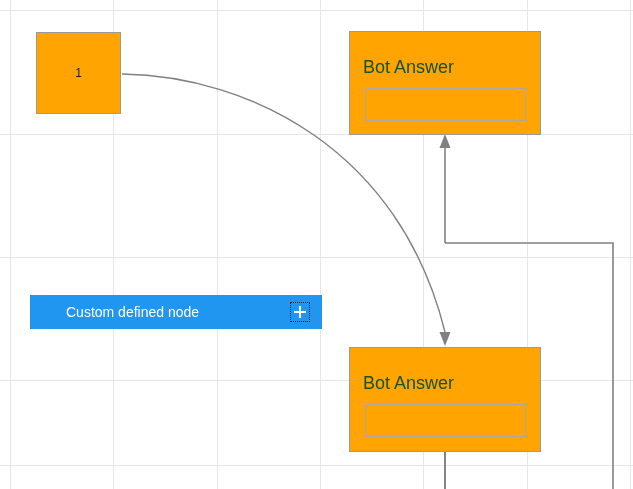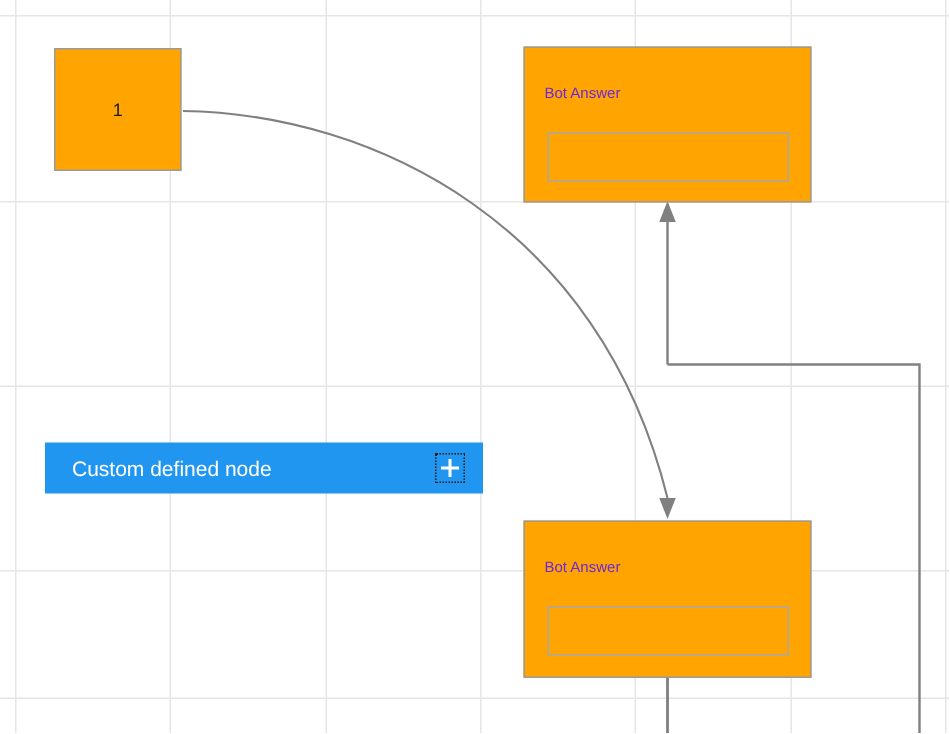--- a/index.html
+++ b/index.html
@@ -53,22 +53,22 @@
   }
   .node-simple-label {
     font-size: 12px;
     color: #1a1a1a;
     line-height: 1;
   }
   .node-title {
     position: absolute;
     left: 13px;
     top: 26px;
-    font-size: 10px;
-    color: #6d28d9;
+    font-size: 18px;
+    color: #14532d;
     line-height: 1;
     white-space: nowrap;
   }
   .node-slot {
     position: absolute;
     box-sizing: border-box;
     left: 15px;
     top: 56px;
     width: 161px;
     height: 33px;
@@ -80,21 +80,21 @@
   #palette-item {
     position: absolute;
     left: 30px;
     top: 295px;
     width: 292px;
     height: 34px;
     background: #2196F0;
     display: flex;
     align-items: center;
     box-sizing: border-box;
-    padding-left: 18px;
+    padding-left: 36px;
     padding-right: 12px;
   }
   #palette-item-label {
     flex: 1 1 auto;
     font-size: 14px;
     color: #ffffff;
     line-height: 1;
     white-space: nowrap;
   }
   #palette-add-icon {

